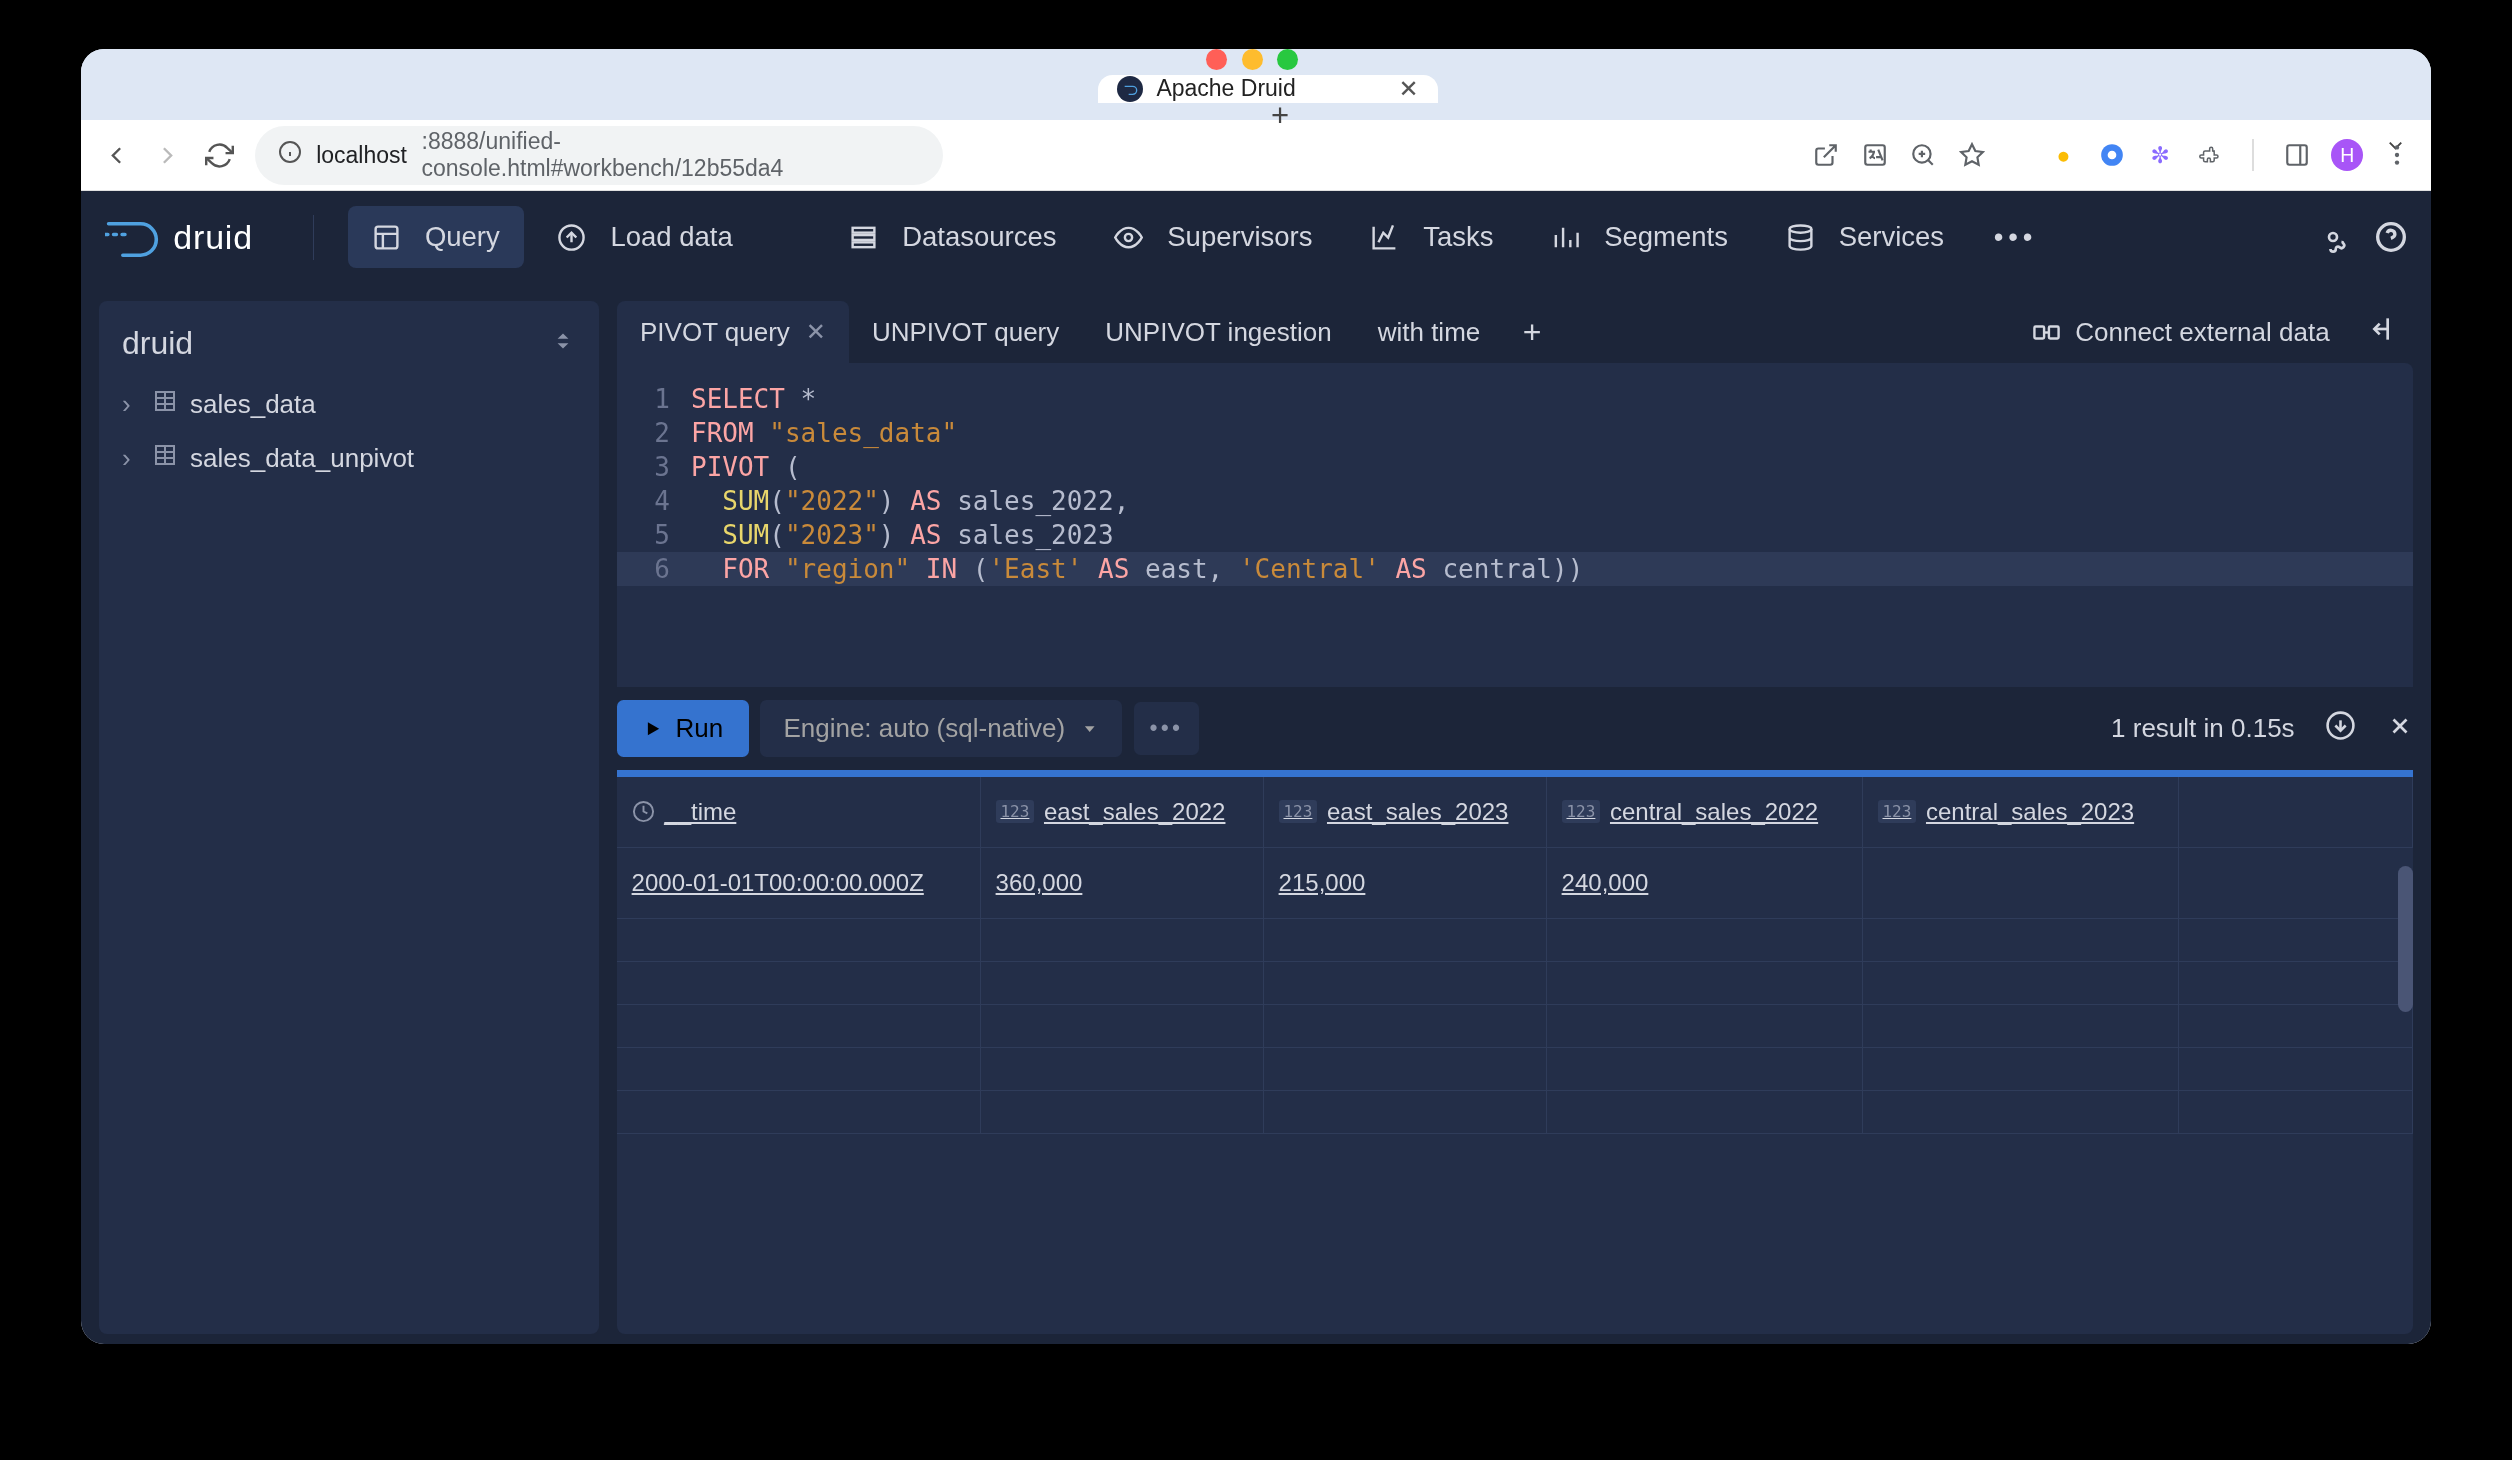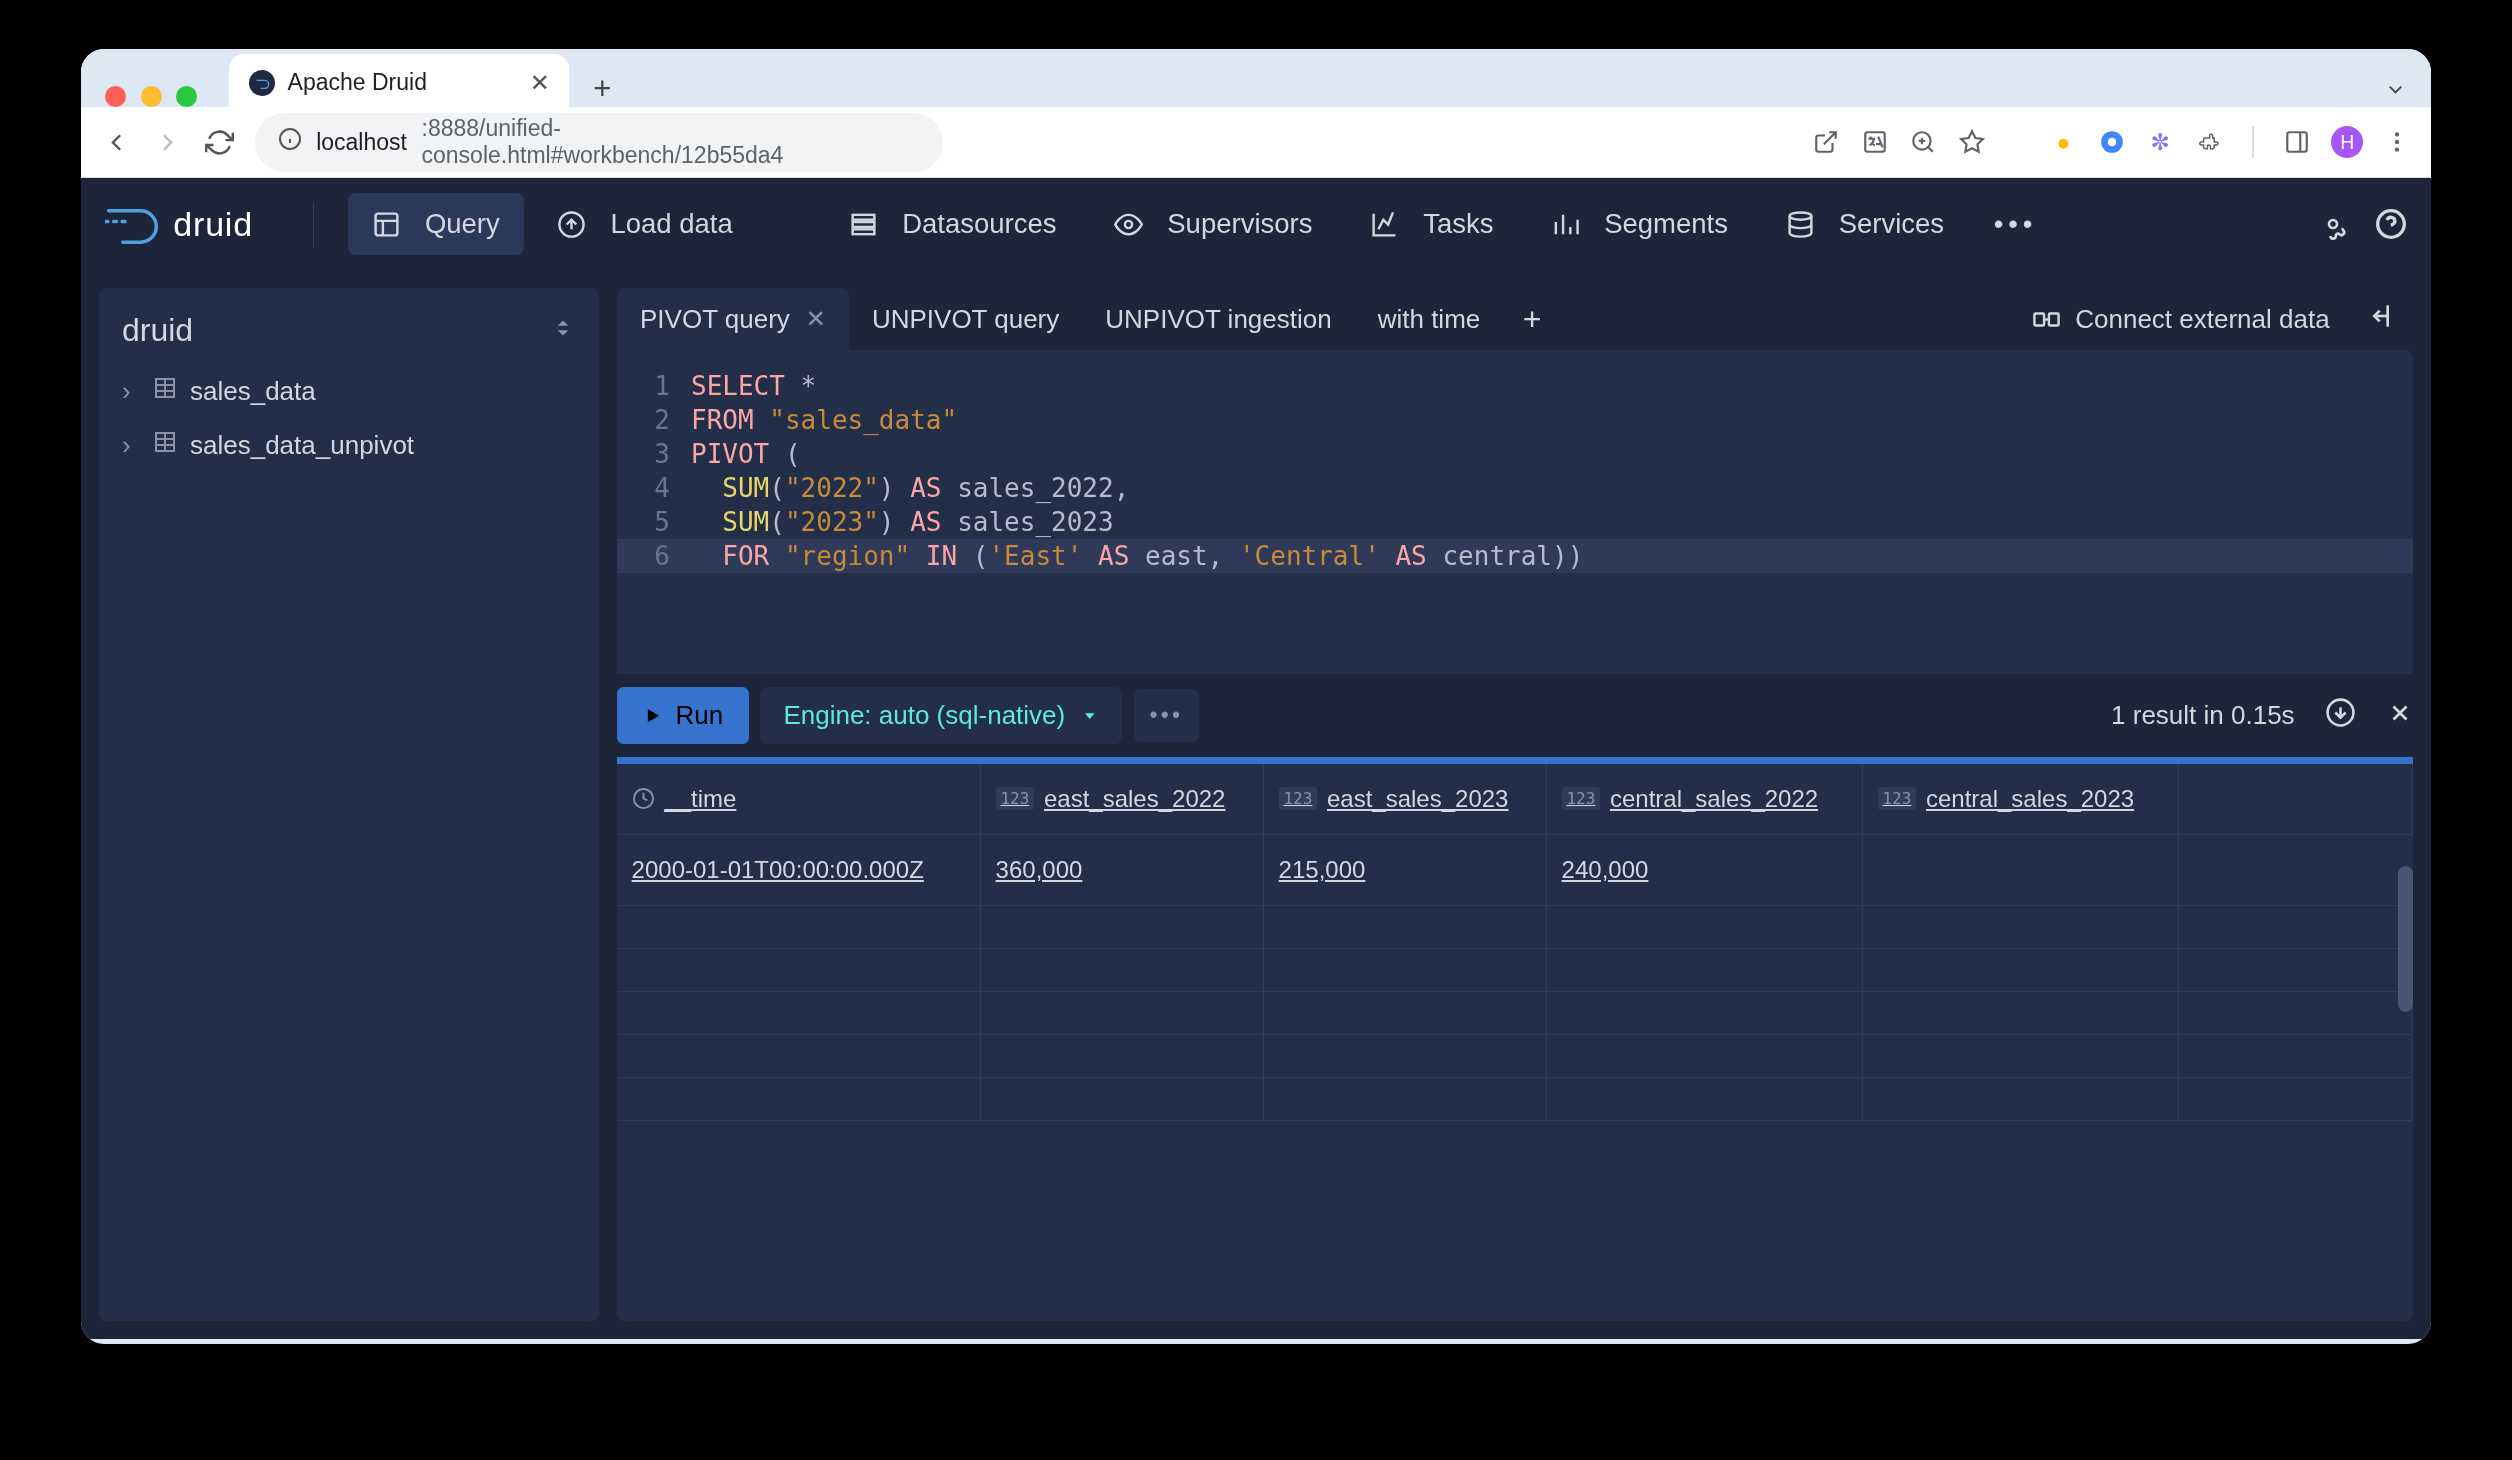--- a/index.html
+++ b/index.html
@@ -15,25 +15,26 @@
   left: 81px;
   top: 49px;
   width: 2350px;
   height: 1295px;
   border-radius: 23px;
   overflow: hidden;
   background: #dee7f4;
 }
 
 .title-bar {
-  height: 58px;
+  height: 71px;
   background: #dee7f4;
   display: flex;
-  align-items: flex-end;
+  align-items: center;
   padding-left: 24px;
+  flex-direction: column;
 }
 .traffic-lights { display: flex; gap: 14.6px; margin-right: 32px; }
 .traffic-light { width: 21px; height: 21px; border-radius: 50%; }
 .tl-red { background: #ff5f57; }
 .tl-yellow { background: #febc2e; }
 .tl-green { background: #28c840; }
 .tab {
   background: #fff;
   height: 58px;
   border-radius: 14.6px 14.6px 0 0;
@@ -182,21 +183,21 @@
   padding: 13px 0;
   background: #1c2539;
 }
 .run-btn {
   background: #3573cf; color: #000000;
   border-radius: 6.5px; padding: 13px 26px;
   display: flex; align-items: center; gap: 13px;
   font-size: 26px;
 }
 .engine-btn {
-  background: #232e48; color: #5eead4;
+  background: #232e48; color: #a3a3a3;
   border-radius: 6.5px; padding: 13px 23px;
   display: flex; align-items: center; gap: 14.6px;
   font-size: 26px;
 }
 .more-btn {
   background: #232e48; border-radius: 6.5px; padding: 13px 16px;
   color: #8b93a8; font-size: 23px; letter-spacing: 3.2px;
 }
 .result-text { margin-left: auto; font-size: 26px; color: #d4d7e0;}
 .dl-btn, .close-btn { color: #d4d7e0; margin-left: 19.4px; }

